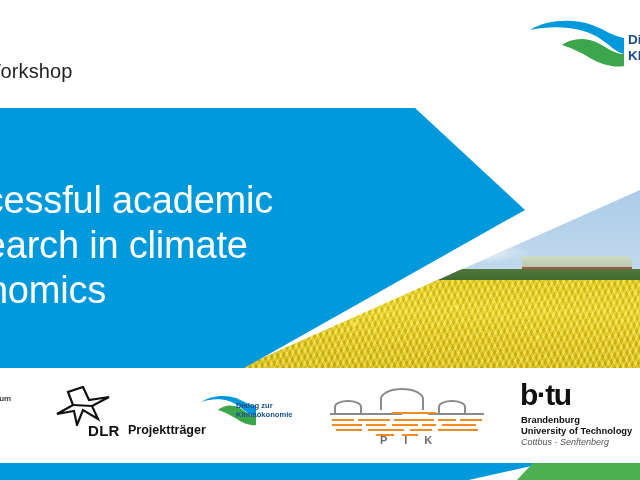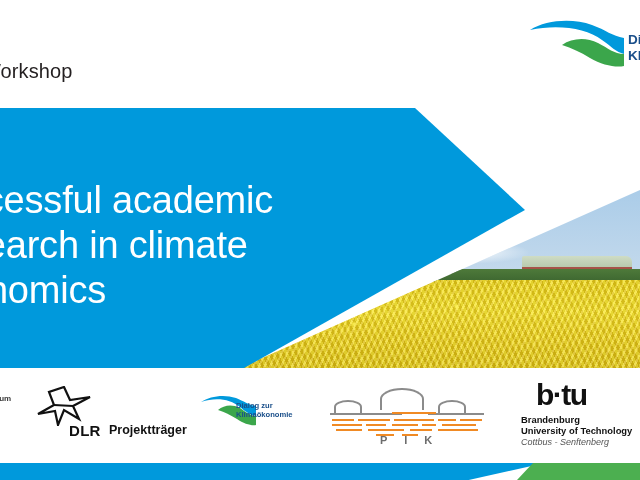--- a/index.html
+++ b/index.html
@@ -121,21 +121,21 @@
     background:#ffffff;
   }
   .logo { position:absolute; }
 
   #bmbf-frag {
     left:-3px; top:26px;
     font-size:8px; color:#3a3a3a; font-weight:bold;
   }
 
   
-  #dlr { left:37px; top:18px; width:140px; height:50px; }
+  #dlr { left:56px; top:18px; width:140px; height:50px; }
   #dlr .mark { position:absolute; left:0; top:0; width:54px; height:40px; }
   #dlr .dlrword {
     position:absolute; left:32px; top:36px;
     font-size:15px; font-weight:bold; color:#111; letter-spacing:.3px;
   }
   #dlr .pt {
     position:absolute; left:72px; top:37px;
     font-size:12.5px; font-weight:bold; color:#111;
   }
 
@@ -157,21 +157,21 @@
   #pik .bar { position:absolute; background:#f08a24; height:2.4px; }
   #pik .gbar { position:absolute; background:#8b8b8b; height:2px; }
   #pik .pikword {
     position:absolute; left:50px; top:52px;
     font-size:11px; font-weight:bold; color:#6d6d6d; letter-spacing:7px;
   }
 
   
   #btu { left:520px; top:12px; width:120px; height:70px; }
   #btu .wordmark {
-    position:absolute; left:16px; top:0;
+    position:absolute; left:0; top:0;
     font-size:30px; font-weight:bold; color:#111;
     letter-spacing:-1.5px; line-height:30px;
   }
   #btu .sub1 {
     position:absolute; left:1px; top:34px;
     font-size:9.4px; font-weight:bold; color:#111; line-height:11.4px;
     white-space:nowrap;
   }
   #btu .sub2 {
     position:absolute; left:1px; top:57px;

